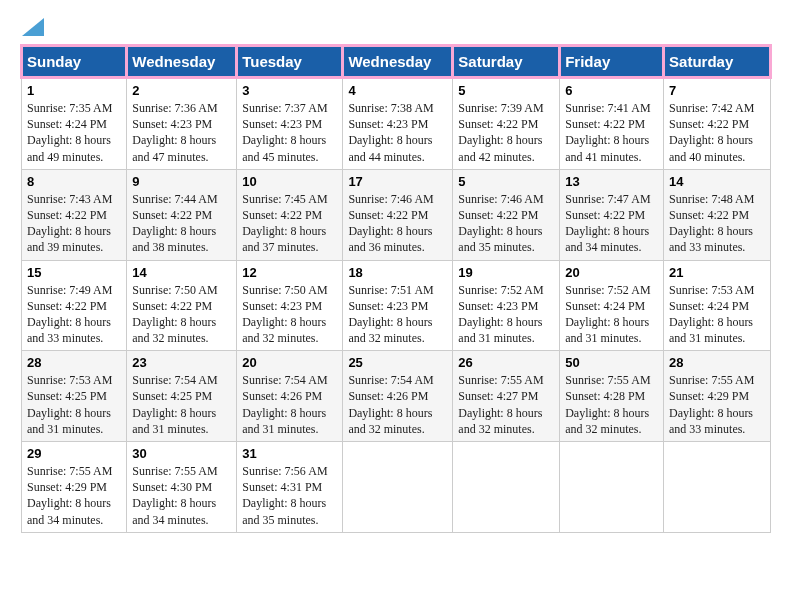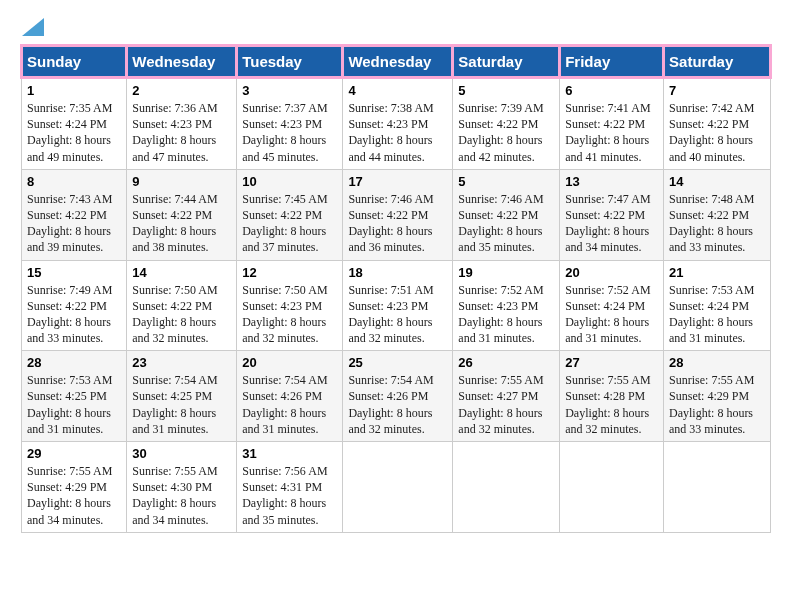--- a/index.html
+++ b/index.html
@@ -327,21 +327,21 @@
       </td>
           <td>
         <span class="day-number">26</span>
         <div class="day-info">
           Sunrise: 7:55 AM<br>
           Sunset: 4:27 PM<br>
           Daylight: 8 hours and 32 minutes.
         </div>
       </td>
           <td>
-        <span class="day-number">27</span>
+        <span class="day-number">50</span>
         <div class="day-info">
           Sunrise: 7:55 AM<br>
           Sunset: 4:28 PM<br>
           Daylight: 8 hours and 32 minutes.
         </div>
       </td>
           <td>
         <span class="day-number">28</span>
         <div class="day-info">
           Sunrise: 7:55 AM<br>

